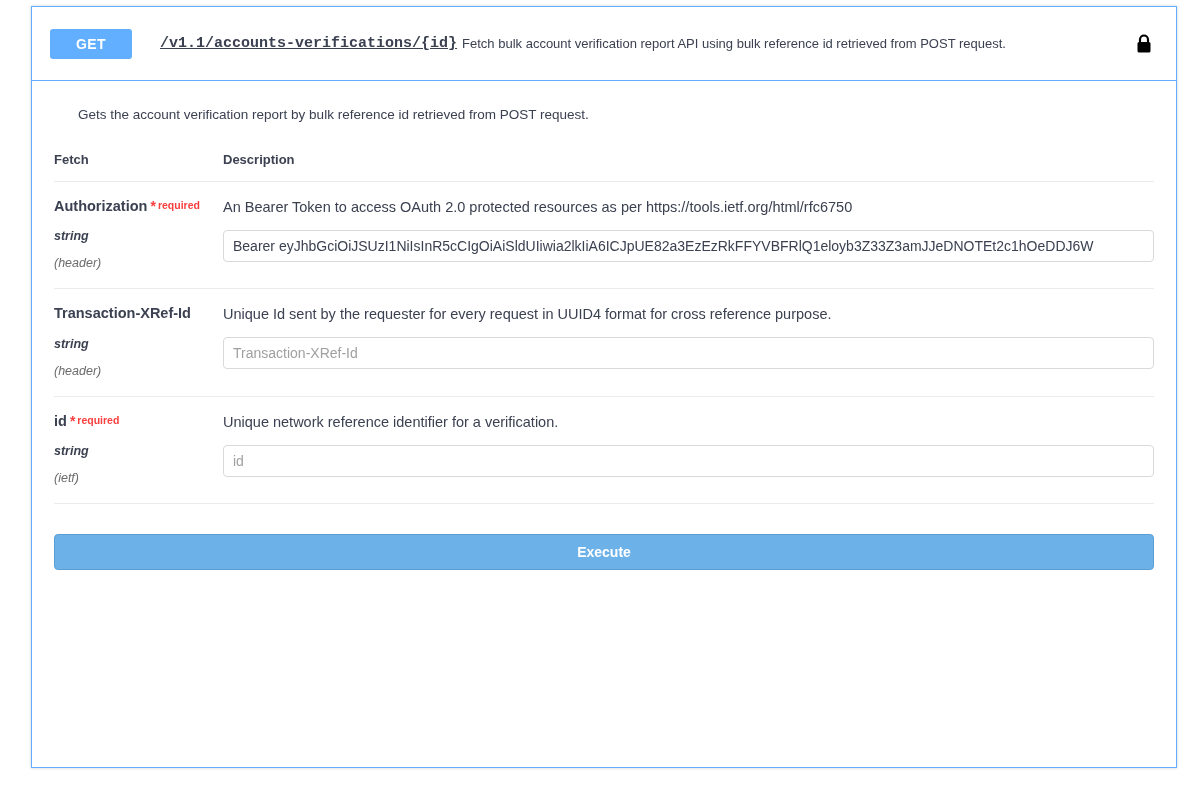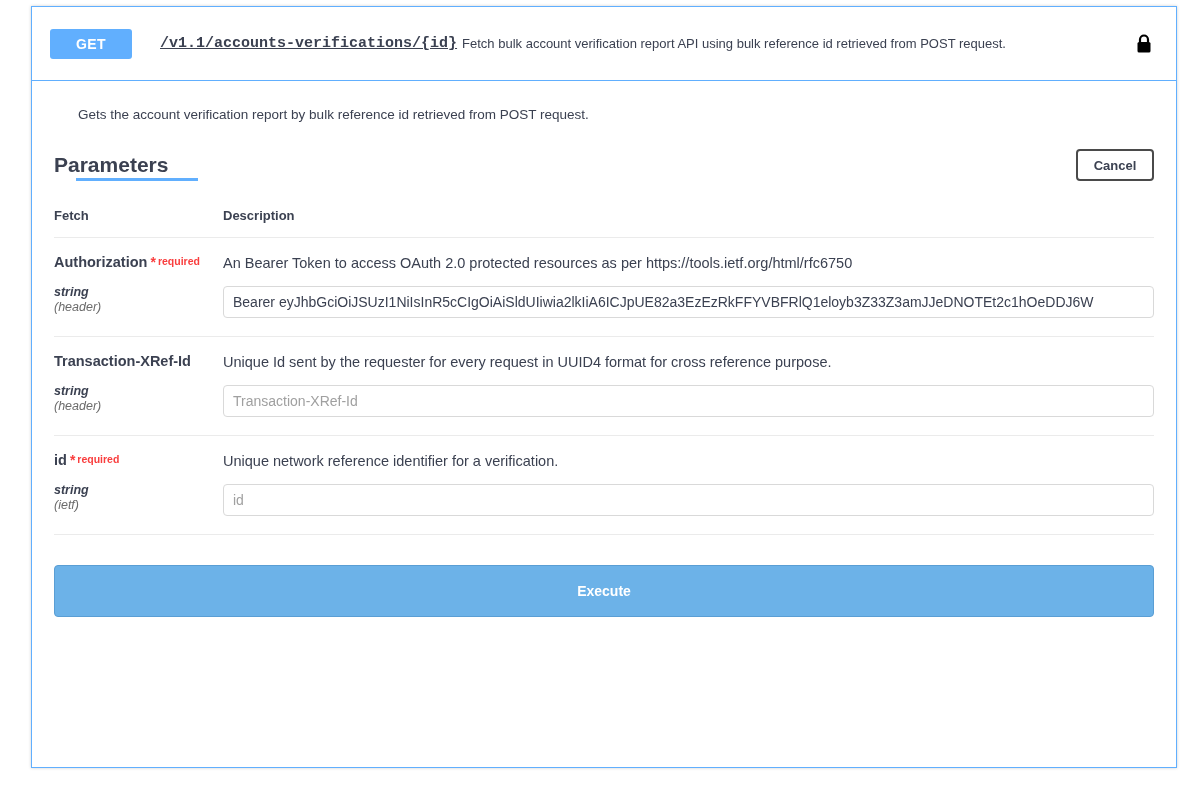--- a/index.html
+++ b/index.html
@@ -187,21 +187,21 @@
     font-style: italic;
     font-weight: bold;
     color: #3b4151;
     margin-top: 14px;
   }
 
   .p-in {
     font-size: 12.5px;
     font-style: italic;
     color: #6b6b6b;
-    margin-top: 1px;
+    margin-top: 13px;
   }
 
   .p-desc {
     font-size: 14.5px;
     color: #3b4151;
     line-height: 1.3;
     margin: 0 0 13px 0;
   }
 
   .p-input {
@@ -224,21 +224,21 @@
   .p-input.filled { color: #3b4151; }
 
   
   .execute-wrap {
     padding: 30px 22px 0 22px;
   }
 
   .execute-btn {
     display: block;
     width: 100%;
-    height: 52px;
+    height: 36px;
     background: #6cb2e8;
     border: 1px solid #5a9ed4;
     border-radius: 4px;
     color: #ffffff;
     font-size: 14px;
     font-weight: bold;
     font-family: "Liberation Sans", sans-serif;
     cursor: pointer;
   }
 </style>
@@ -256,27 +256,20 @@
       <span class="lock-icon">
         <svg width="20" height="22" viewBox="0 0 20 22" xmlns="http://www.w3.org/2000/svg">
           <path d="M6 9V6.5a4 4 0 0 1 8 0V9" fill="none" stroke="#000000" stroke-width="2.2"></path>
           <rect x="3.5" y="9" width="13" height="10.5" rx="1.6" fill="#000000"></rect>
         </svg>
       </span>
     </div>
 
     <div class="op-description">Gets the account verification report by bulk reference id retrieved from POST request.</div>
 
-    <div class="params-head">
-      <div style="position:relative;">
-        <span class="params-title">Parameters</span>
-        <span class="params-underline"></span>
-      </div>
-      <button class="cancel-btn">Cancel</button>
-    </div>
 
     <table class="params-table">
       <thead>
         <tr>
           <th class="col-name">Fetch</th>
           <th>Description</th>
         </tr>
       </thead>
       <tbody>
         <tr>

